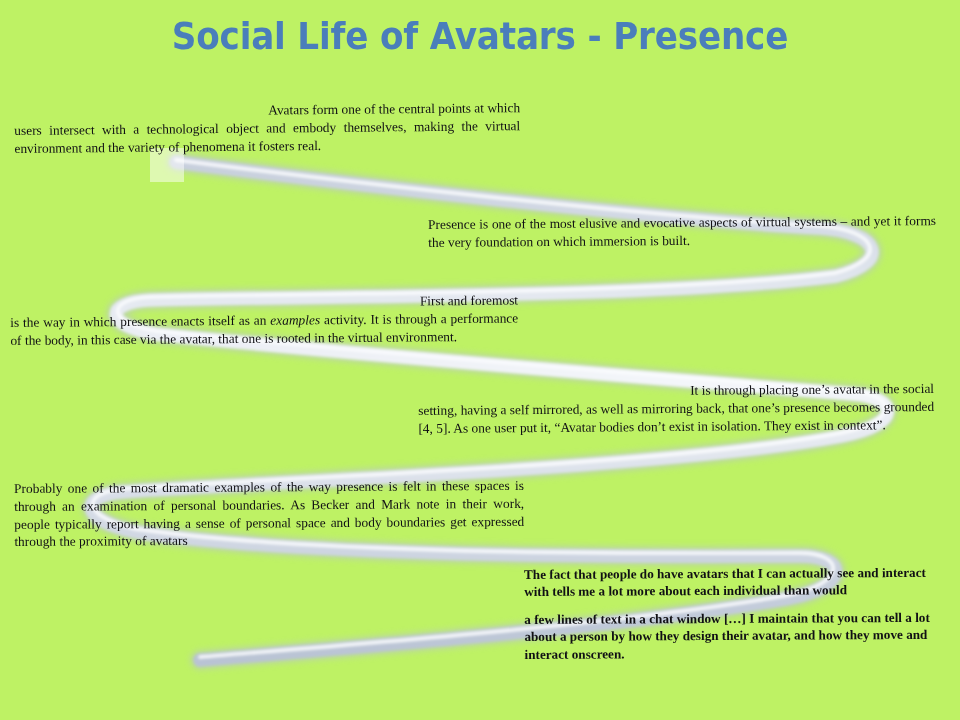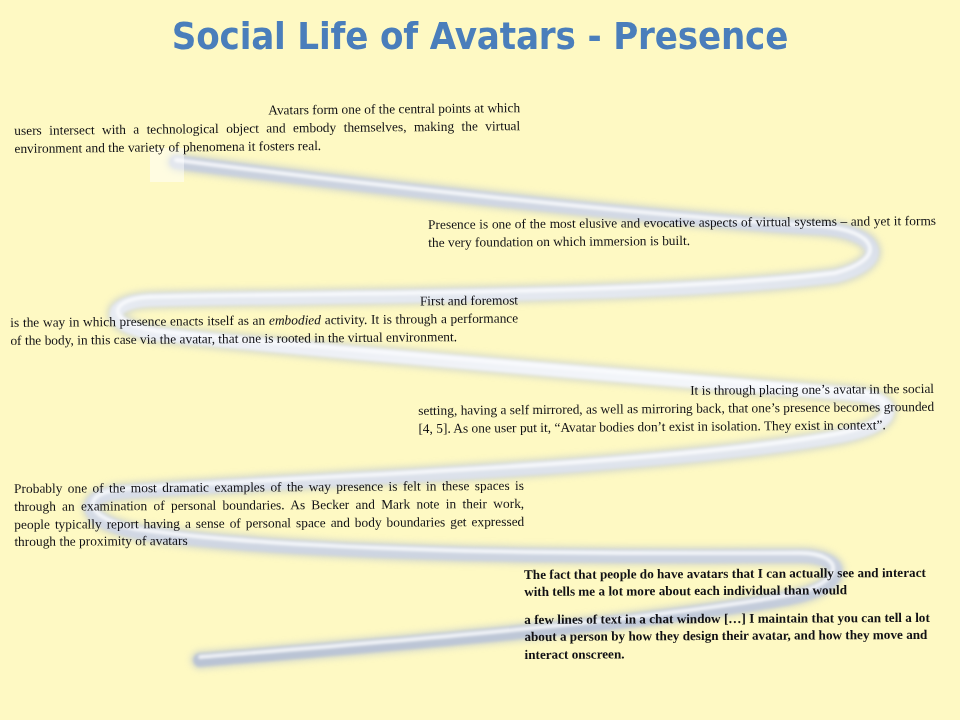--- a/index.html
+++ b/index.html
@@ -5,21 +5,21 @@
   html,body{margin:0;padding:0;}
   body{
     width:960px;height:720px;
     background:#ffffff;
     font-family:"Liberation Serif", serif;
     overflow:hidden;
     position:relative;
   }
   #slide{
     position:absolute;left:0;top:0;width:960px;height:720px;
-    background:#fef9c3;overflow:hidden;
+    background:#bef264;overflow:hidden;
   }
 
   
   #title{
     position:absolute;
     left:0;top:16px;width:960px;
     text-align:center;
     font-family:"DejaVu Sans", sans-serif;
     font-weight:bold;
     font-size:38px;
@@ -148,21 +148,21 @@
     </p>
   </div>
 
   <div class="block" id="blk1">
     <p><span>Presence is one of the most elusive and evocative aspects of virtual systems – and yet it forms the very foundation on which immersion is built.</span></p>
   </div>
 
   <div class="block" id="blk2">
     <p>
       <span class="leadin">First and foremost</span>
-      <span>is the way in which presence enacts itself as an </span><em>embodied</em><span> activity. It is through a performance of the body, in this case via the avatar, that one is rooted in the virtual environment.</span>
+      <span>is the way in which presence enacts itself as an </span><em>examples</em><span> activity. It is through a performance of the body, in this case via the avatar, that one is rooted in the virtual environment.</span>
     </p>
   </div>
 
   <div class="block" id="blk3">
     <p>
       <span class="leadin">It is through placing one’s avatar in the social</span>
       <span>setting, having a self mirrored, as well as mirroring back, that one’s presence becomes grounded [4, 5]. As one user put it, “Avatar bodies don’t exist in isolation. They exist in context”.</span>
     </p>
   </div>
 

